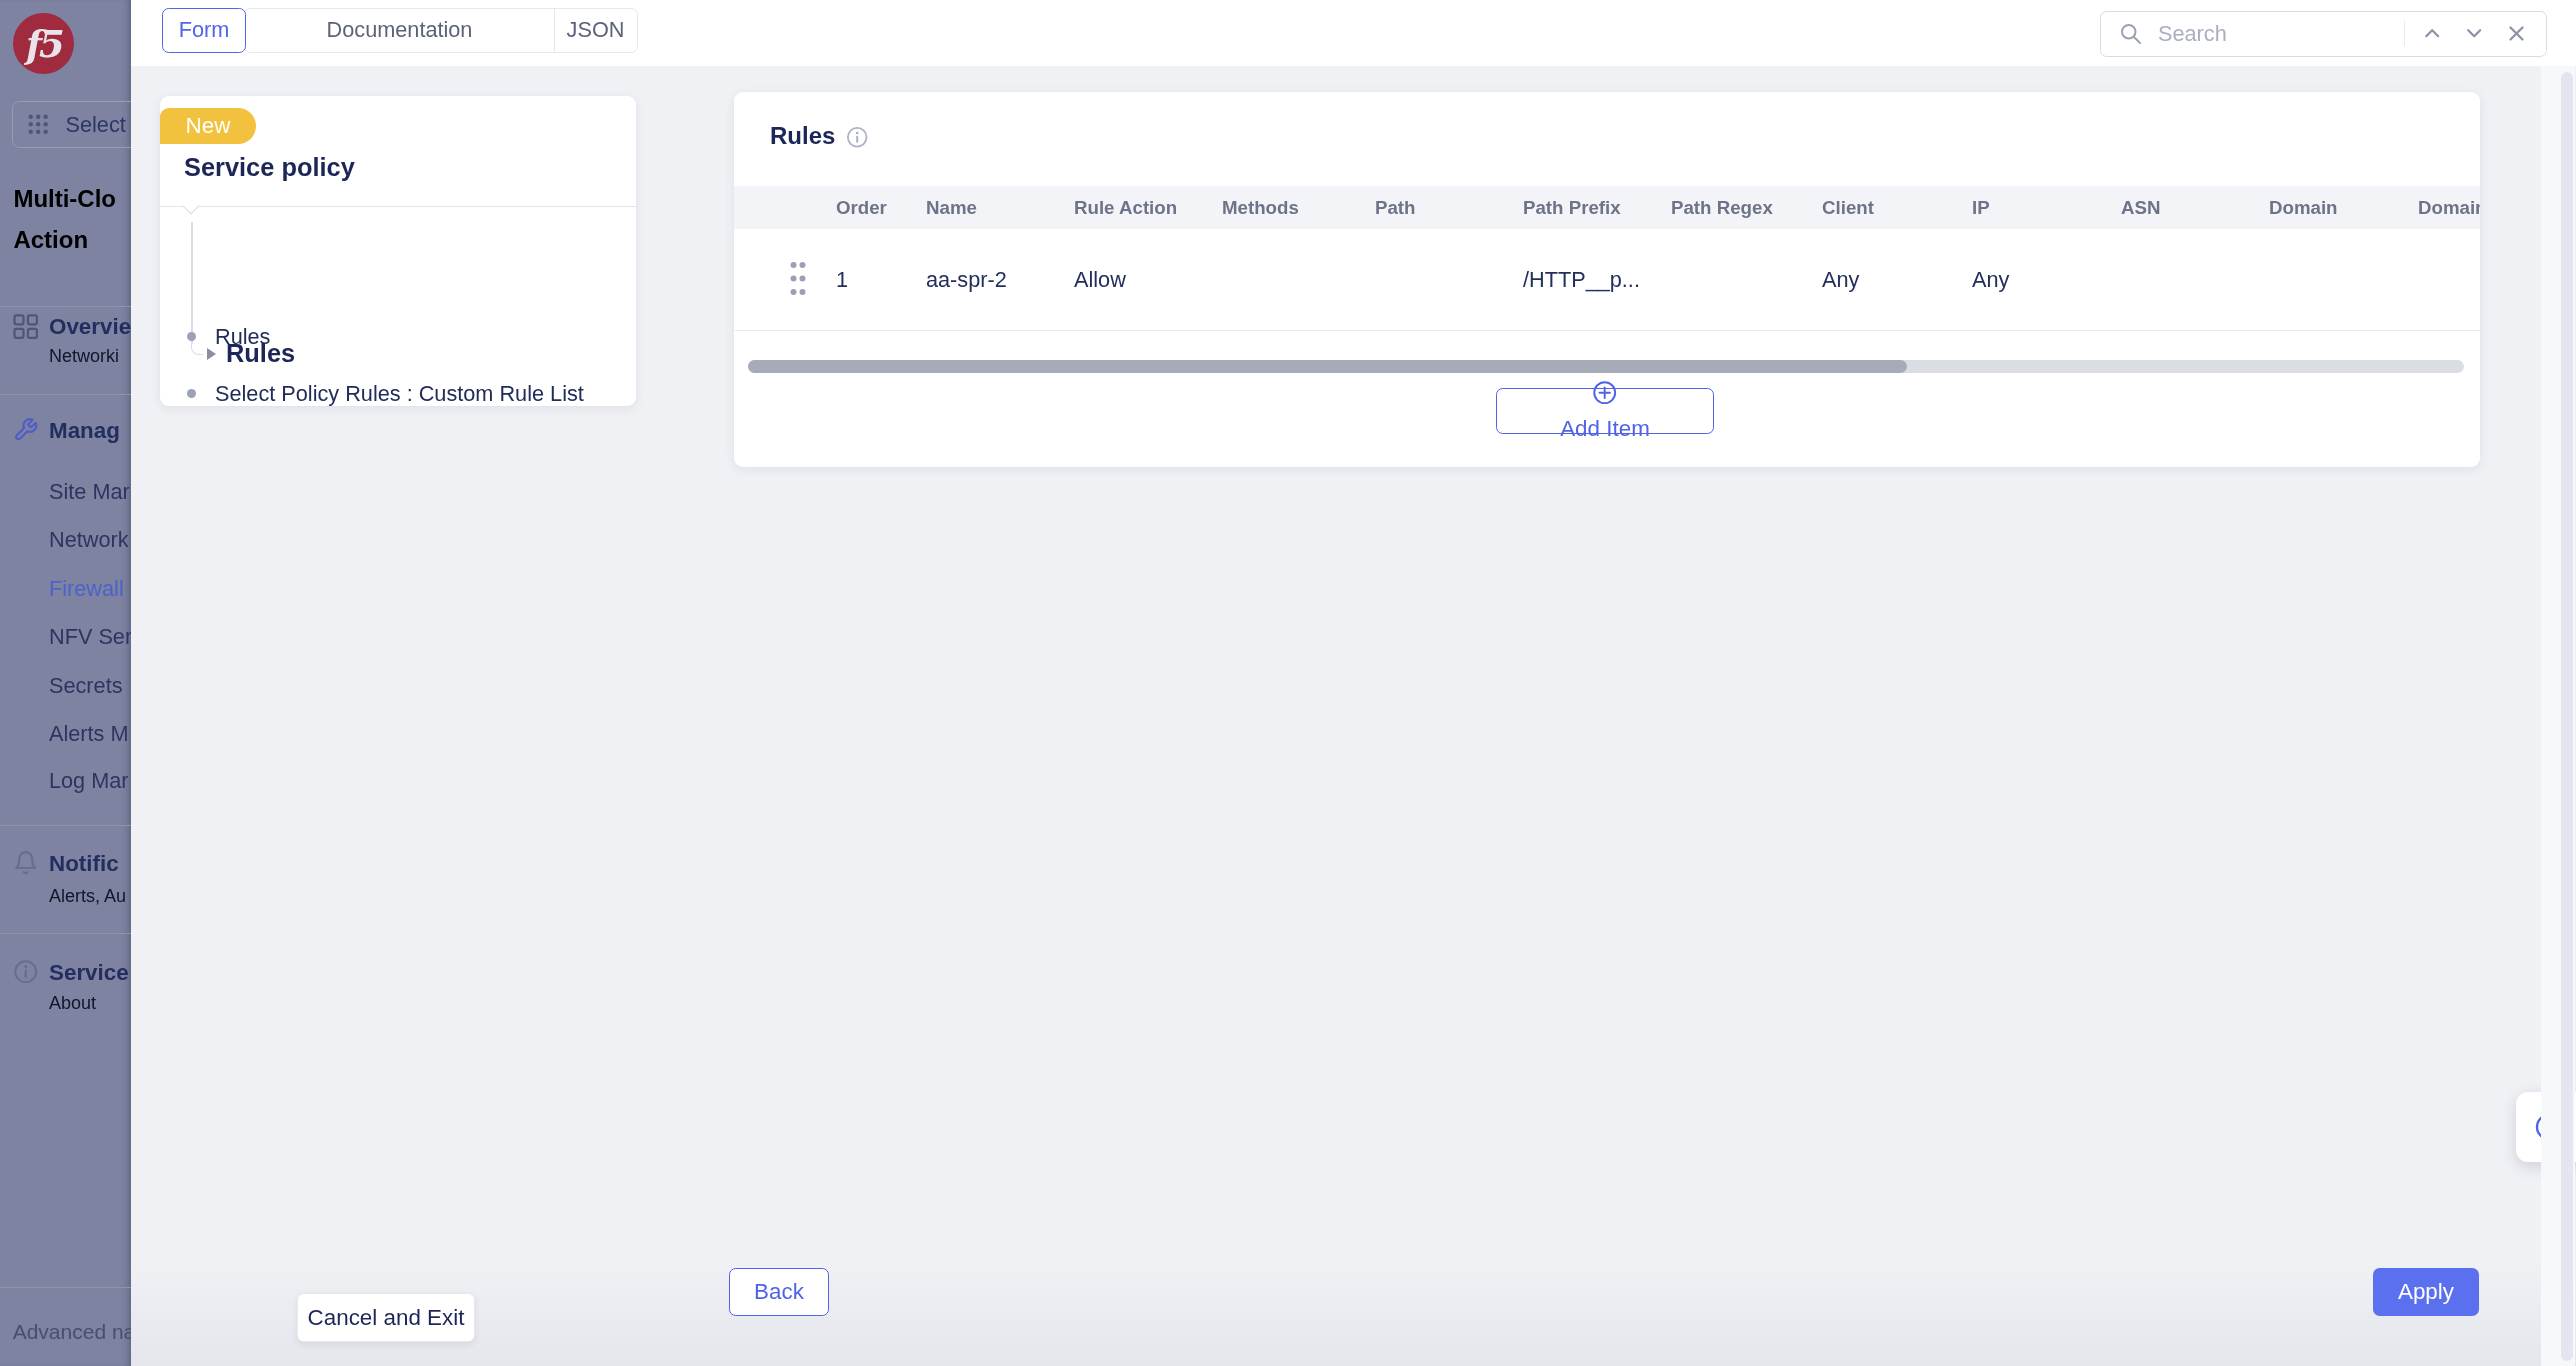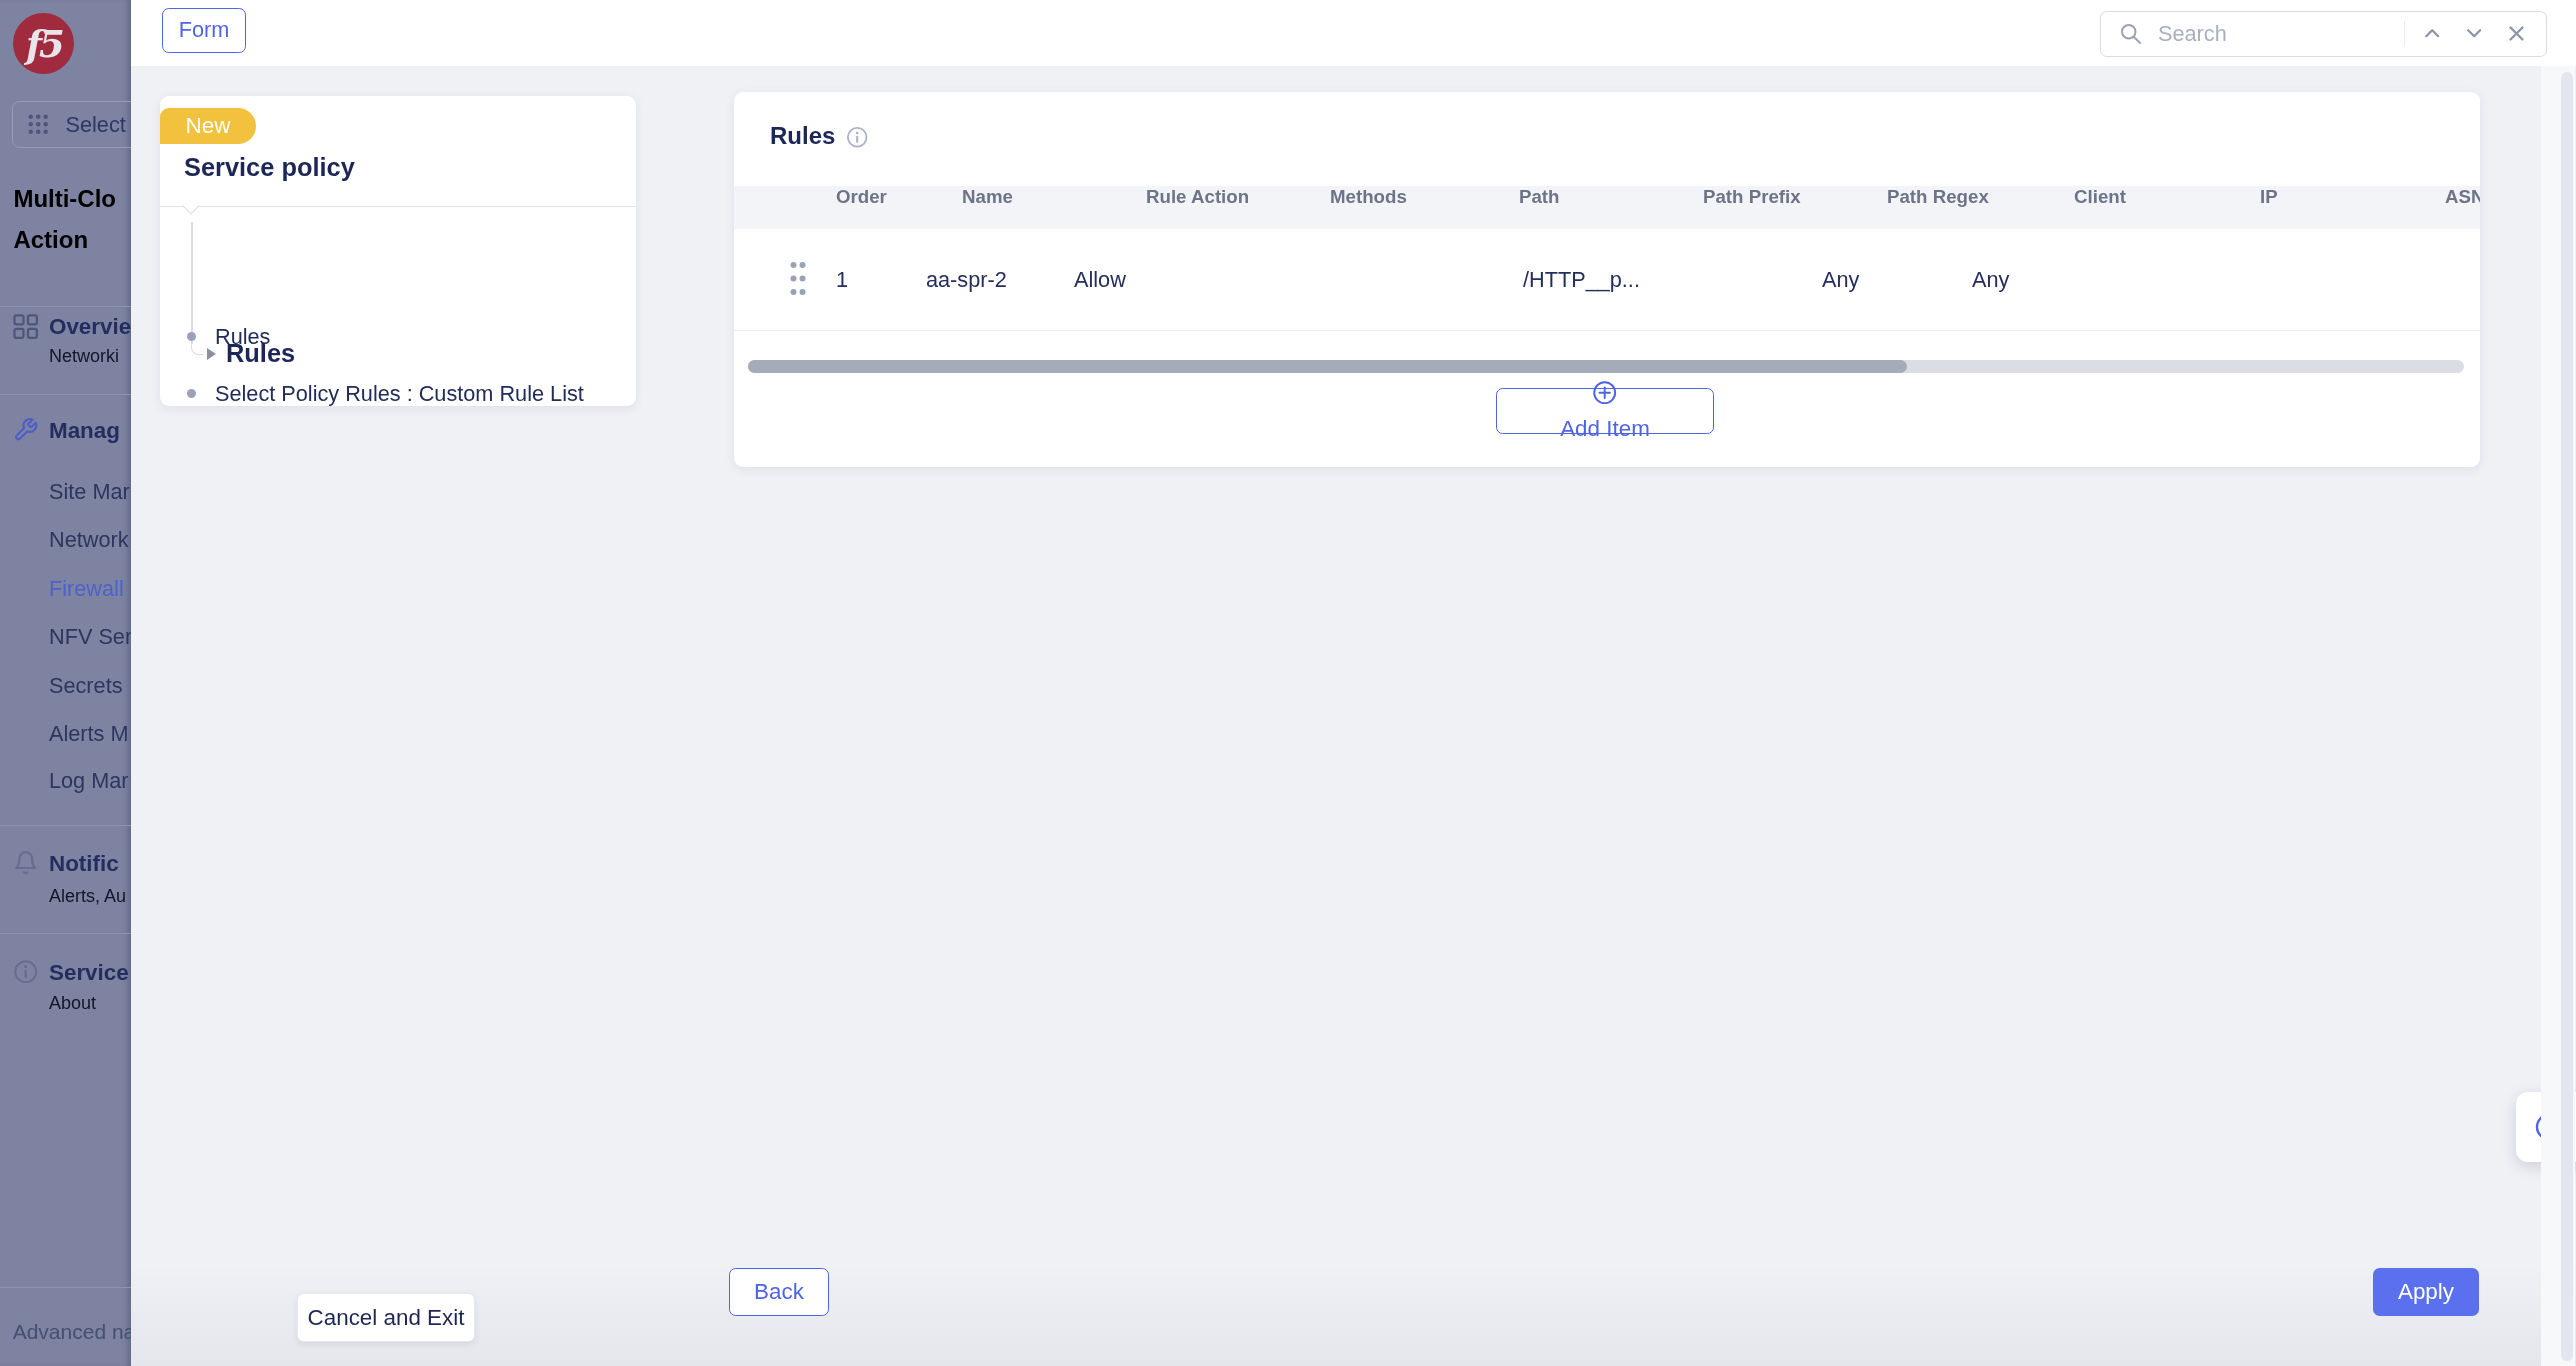--- a/index.html
+++ b/index.html
@@ -60,21 +60,21 @@
   .stepdot { position:absolute; width:9px; height:9px; border-radius:50%; background:#9ba2b6; }
   .steptext { position:absolute; left:55px; font-size:21.7px; color:#222c59; white-space:nowrap; }
   .steptri { position:absolute; left:47px; top:252px; width:0; height:0;
              border-left:9px solid #8b90a0; border-top:6px solid transparent; border-bottom:6px solid transparent; }
   .stepactive { position:absolute; left:66px; top:243px; font-size:25.4px; font-weight:bold; color:#1c2757; }
 
   .rules-card { left:603px; top:92px; width:1746px; height:375px; overflow:hidden; }
   .rules-title { position:absolute; left:36px; top:30px; font-size:24px; font-weight:bold; color:#1c2757; }
   .rules-info { position:absolute; left:112px; top:34px; }
   .thead { position:absolute; left:0; top:94px; width:1746px; height:43px; background:#f3f4f7;
-           display:flex; align-items:flex-start; padding-left:102px;gap:36px; }
+           display:flex; align-items:center; padding-left:102px; }
   .thead span { font-size:18.7px; font-weight:bold; color:#6d7489; overflow:hidden; white-space:nowrap; flex:none; }
   .trow { position:absolute; left:0; top:137px; width:1746px; height:102px; border-bottom:1.5px solid #e9ebf2;
           display:flex; align-items:center; padding-left:102px; }
   .trow span { font-size:21.7px; color:#232e5c; overflow:hidden; white-space:nowrap; flex:none; }
   .c0{width:90px}.c1{width:148px}.c2{width:148px}.c3{width:153px}.c4{width:148px}.c5{width:148px}
   .c6{width:151px}.c7{width:150px}.c8{width:149px}.c9{width:148px}.c10{width:149px}.c11{width:90px}
   .drag-handle { position:absolute; left:52px; top:167px; }
   .hscroll-track { position:absolute; left:14px; top:268px; width:1716px; height:13.4px; background:#dadde4; border-radius:6.7px; }
   .hscroll-thumb { position:absolute; left:0; top:0; width:1159px; height:13.4px; background:#a5abb8; border-radius:6.7px; }
   .add-item { position:absolute; left:762px; top:296px; width:218px; height:46px; background:#fff;
@@ -187,20 +187,28 @@
     <div class="sb-abs advanced">Advanced nav</div>
   </div>
 
   <div class="main">
     <div class="main-bottom-shade"></div>
 
     <div class="topbar">
       <div class="tab-form">
           <span>Form</span>
         </div>
+      <div class="tab-group">
+        <div class="tab-doc">
+            <span>Documentation</span>
+          </div>
+        <div class="tab-json">
+            <span>JSON</span>
+          </div>
+      </div>
       <div class="searchbox">
         <span class="sicon">
           <svg width="24" height="24" viewBox="0 0 32 32" fill="none" stroke="#9aa1b4" stroke-width="2.6" stroke-linecap="round">
             <circle cx="13" cy="13" r="9"></circle>
               <line x1="20" y1="20" x2="28" y2="28"></line>
           </svg>
         </span>
         <span class="ph">Search</span>
         <span class="vsep"></span>
         <span class="sicon">

